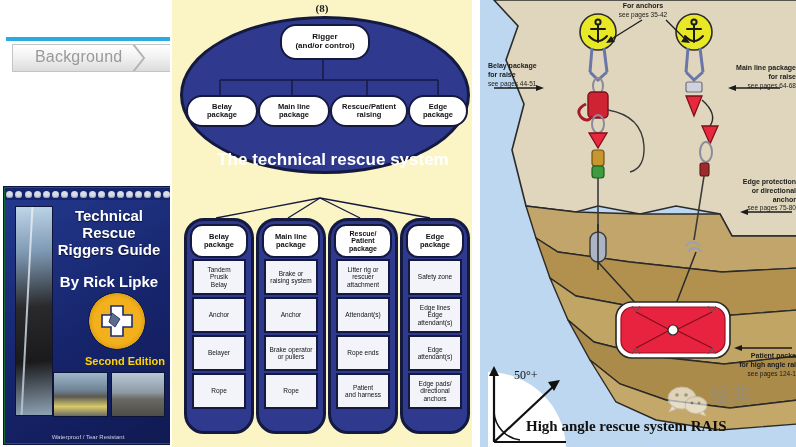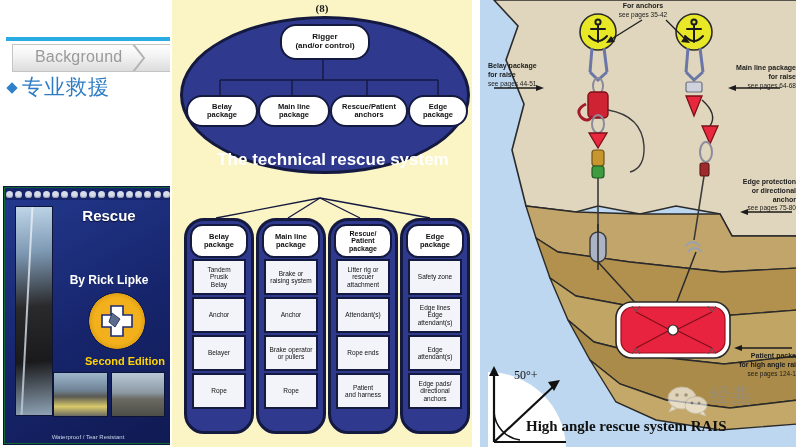--- a/index.html
+++ b/index.html
@@ -34,21 +34,21 @@
     background:#d8dce8;box-shadow:inset 0 -1px 1px #8891ad;}
   #book-photo{position:absolute;left:10px;top:18px;width:36px;height:208px;
     background:linear-gradient(175deg,#bfd6e8 0%,#7e99b4 22%,#2a2a2c 48%,#1a1a1c 74%,#8fa3b5 100%);
     border:1px solid #0d1438;}
   #book-photo:after{content:"";position:absolute;left:10px;top:0;width:2px;height:100%;
     background:linear-gradient(to bottom,#e9eef4,#b9c6d4);transform:rotate(3deg);opacity:.85;}
   #book-title{position:absolute;left:48px;top:20px;width:112px;text-align:center;
     color:#ffffff;font-weight:bold;font-size:15px;line-height:1.12;
     font-family:"Liberation Sans",sans-serif;text-shadow:0 1px 1px #0a1030;}
   #book-author{position:absolute;left:48px;top:85px;width:112px;text-align:center;
-    color:#ffffff;font-weight:bold;font-size:12px;font-family:"Liberation Sans",sans-serif;}
+    color:#ffffff;font-weight:bold;font-size:15px;font-family:"Liberation Sans",sans-serif;}
   #book-badge{position:absolute;left:83px;top:104px;width:56px;height:56px;border-radius:50%;
     background:radial-gradient(circle at 50% 50%,#f2b01c 58%,#e0a014 70%,#1b2c74 71%);
     border:1px solid #0f1a4e;}
   #book-badge .cross{position:absolute;left:50%;top:50%;width:34px;height:34px;
     transform:translate(-50%,-50%);}
   #book-edition{position:absolute;left:48px;top:167px;width:112px;text-align:right;
     color:#ffd400;font-weight:bold;font-size:11px;font-family:"Liberation Sans",sans-serif;}
   #book-photos2{position:absolute;left:48px;top:184px;width:112px;height:45px;display:flex;gap:3px;}
   #book-photos2 .p{flex:1;border:1px solid #0d1438;}
   #book-photos2 .pa{background:linear-gradient(to bottom,#9fb7cb 0%,#6f8396 40%,#5b5a52 55%,#d8c96a 78%,#6a6a62 100%);}
@@ -124,24 +124,20 @@
 
     <div id="breadcrumb">
       <span class="crumb c1">Background</span>
       <svg class="chev" viewBox="0 0 16 30">
         <path d="M2 1 L13 15 L2 29" fill="none" stroke="#b4b4b4" stroke-width="2"></path>
       </svg>
       <span class="crumb c2">Pro</span>
     </div>
 
     <div class="bullets">
-      <div class="bullet-row">
-        <span class="diamond"></span>
-        <span class="bullet-text">专业救援</span>
-      </div>
     </div>
 
     <div id="book">
       <div id="book-inner"></div>
       <div id="spiral">
         <i></i>
           <i></i>
           <i></i>
           <i></i>
           <i></i>
@@ -154,21 +150,23 @@
           <i></i>
           <i></i>
           <i></i>
           <i></i>
           <i></i>
           <i></i>
           <i></i>
       </div>
       <div id="book-photo"></div>
       <div id="book-title">
+        <div>Technical</div>
         <div>Rescue</div>
+        <div>Riggers Guide</div>
       </div>
       <div id="book-author">By Rick Lipke</div>
       <div id="book-badge">
         <svg class="cross" viewBox="0 0 34 34">
           <path d="M11 2 h12 v9 h9 v12 h-9 v9 h-12 v-9 h-9 v-12 h9 z" fill="#ffffff" stroke="#1b2c74" stroke-width="1.6"></path>
           <path d="M12 9 l8 6 l-5 8 l-6 -5 z" fill="#5b6b8c" stroke="#23305e" stroke-width=".9"></path>
         </svg>
       </div>
       <div id="book-edition">Second Edition</div>
       <div id="book-photos2">
@@ -202,21 +200,21 @@
         <div>Rigger</div>
         <div>(and/or control)</div>
       </div>
     </div>
 
     <div class="mid-node pkg-top" id="pk1" style="white-space:pre-line">Belay
 package</div>
     <div class="mid-node pkg-top" id="pk2" style="white-space:pre-line">Main line
 package</div>
     <div class="mid-node pkg-top" id="pk3" style="white-space:pre-line">Rescue/Patient
-anchors</div>
+raising</div>
     <div class="mid-node pkg-top" id="pk4" style="white-space:pre-line">Edge
 package</div>
 
 
     <svg id="mid-svg-bot">
       <g stroke="#14193f" stroke-width="1.3" fill="none">
         <path d="M148 18 L44 38"></path>
         <path d="M148 18 L116 38"></path>
         <path d="M148 18 L188 38"></path>
         <path d="M148 18 L258 38"></path>

